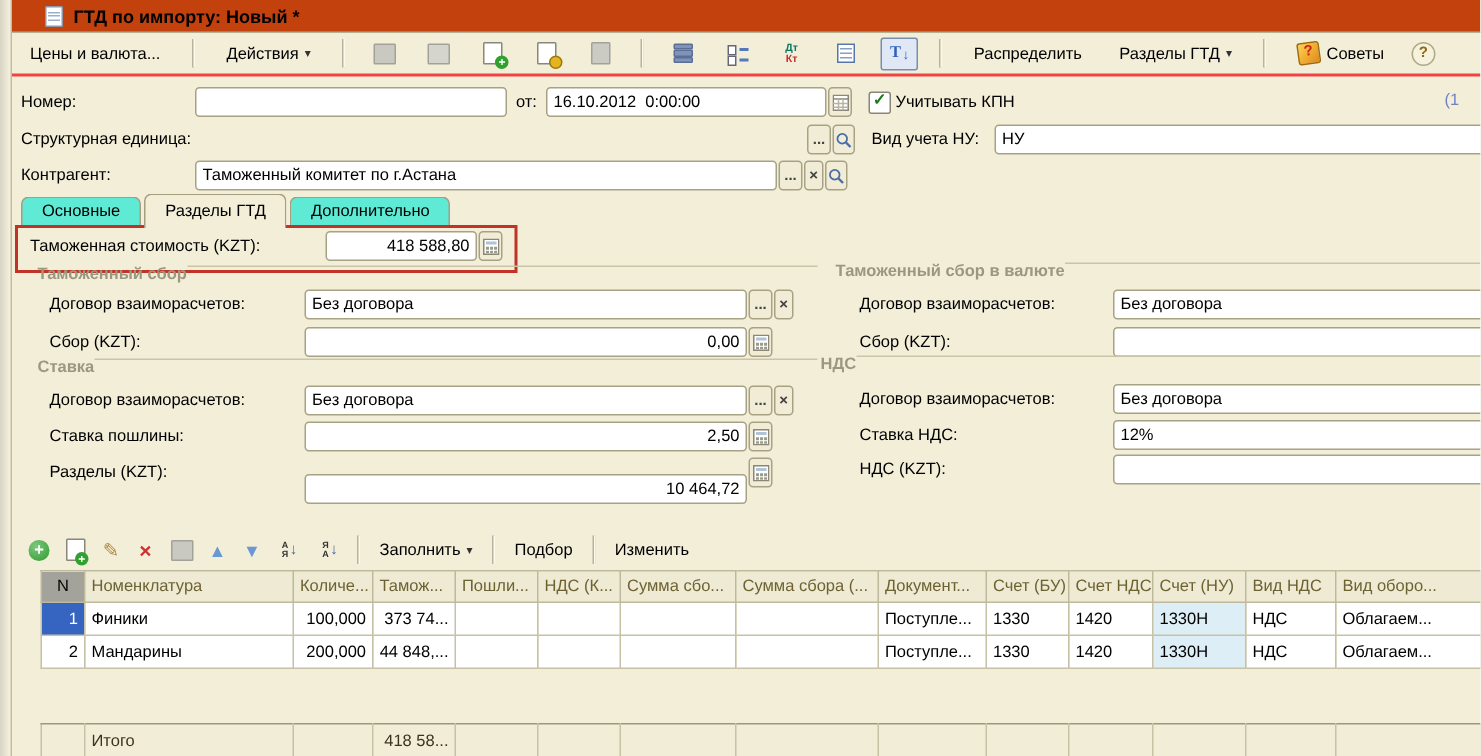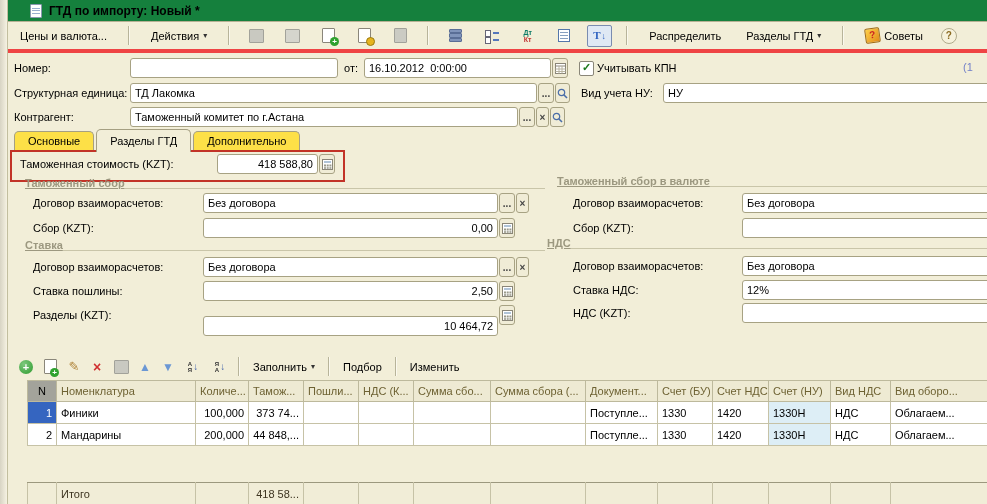--- a/index.html
+++ b/index.html
@@ -2,28 +2,28 @@
 <html><head>
 <meta charset="utf-8">
 <style>
   html,body{margin:0;padding:0;}
   .win{position:relative;width:987px;height:504px;background:#f2eed8;overflow:hidden;
        font-family:"Liberation Sans",sans-serif;font-size:11px;color:#000;}
   .left-frame{position:absolute;left:0;top:0;width:7px;height:504px;
        background:linear-gradient(to right,#d8d4c4,#f6f2e2);border-right:1px solid #c2be9f;}
   
   .titlebar{position:absolute;left:8px;top:0;right:0;height:21px;display:flex;align-items:center;
-       gap:7px;padding-left:22px;border-bottom:1px solid #b6b193;background:#15803d;}
+       gap:7px;padding-left:22px;border-bottom:1px solid #b6b193;background:#c2410c;}
   .title{font-weight:bold;font-size:12px;}
   .docicon{width:12px;height:14px;background:#fff;border:1px solid #8a98b0;border-radius:1px;
        display:flex;flex-direction:column;gap:2px;padding:3px 1px;box-sizing:border-box;}
   .docicon i{height:1px;background:#9ab0d0;}
   
   .toolbar{position:absolute;left:8px;top:22px;right:0;height:27px;display:flex;align-items:center;
-       gap:11px;padding-left:5px;border-bottom:4px solid #ef4444;}
+       gap:11px;padding-left:5px;border-bottom:2px solid #ef4444;}
   .tbtn{height:22px;border:none;background:transparent;font:11px "Liberation Sans",sans-serif;
        display:inline-flex;align-items:center;gap:4px;padding:0 7px;cursor:pointer;color:#000;}
   .arr{font-size:8px;color:#333;}
   .sep{width:1px;height:19px;background:#b8b49a;border-right:1px solid #fbf9ee;margin:0 3px;}
   .ibtn{width:25px;height:22px;display:inline-flex;align-items:center;justify-content:center;
        position:relative;background:transparent;border:none;cursor:pointer;padding:0;}
   .ibtn.pressed{border:1px solid #7a8cb0;background:#dfe8f4;border-radius:2px;}
   .ic-doc{width:11px;height:13px;background:#fff;border:1px solid #8a867a;border-radius:1px;position:relative;}
   .ic-doc.grey{background:#cbcbc3;border-color:#a2a29a;}
   .ic-sq{width:13px;height:12px;background:#c9c9c1;border:1px solid #a2a29a;border-radius:1px;}
@@ -54,27 +54,27 @@
        font:11px "Liberation Sans",sans-serif;padding:0 4px;box-sizing:border-box;color:#000;outline:none;}
   .inp.num{text-align:right;}
   .sbtn{position:absolute;height:20px;background:#f0ecd6;border:1px solid #a7a283;border-radius:3px;
        font:bold 10px "Liberation Sans",sans-serif;display:flex;align-items:center;justify-content:center;
        padding:0;box-sizing:border-box;color:#444;cursor:pointer;}
   .chk{position:absolute;width:13px;height:13px;background:#fff;border:1px solid #8a8678;border-radius:2px;
        font:bold 11px/11px "Liberation Sans",sans-serif;color:#1d7a1d;text-align:center;cursor:pointer;}
   .corner{position:absolute;color:#7380c8;}
   
   .tabstrip{position:absolute;display:flex;gap:2px;align-items:flex-end;}
-  .tab{height:21px;padding:3px 13px 0;background:#fde047;border:1px solid #a59f82;border-bottom:none;
+  .tab{height:21px;padding:3px 13px 0;background:#5eead4;border:1px solid #a59f82;border-bottom:none;
        border-radius:5px 5px 0 0;box-sizing:border-box;cursor:pointer;white-space:nowrap;}
   .tab.active{background:#f2eed8;height:23px;padding-top:5px;position:relative;z-index:2;}
   
   .redbox{position:absolute;border:2px solid #c23327;}
   
-  .gtitle{position:absolute;display:flex;align-items:flex-end;gap:0;color:#9c9880;font-weight:bold;text-decoration:underline;}
+  .gtitle{position:absolute;display:flex;align-items:flex-start;gap:0;color:#9c9880;font-weight:bold;}
   .gtitle .line{flex:1;height:1px;background:#c9c5a9;}
   
   .grid{position:absolute;border-collapse:collapse;table-layout:fixed;}
   .grid th{background:#eeead3;color:#6e6233;font-weight:normal;text-align:left;height:18px;
        padding:1px 4px;border:1px solid #bdb99c;font-size:11px;overflow:hidden;white-space:nowrap;}
   .grid th.ncol{background:#a3a39b;color:#000;text-align:center;}
   .grid td{height:19px;padding:1px 4px;border:1px solid #c6c2a6;font-size:11px;overflow:hidden;
        white-space:nowrap;background:#fff;}
   .grid td.sel{background:#3565c0;color:#fff;}
   .grid td.nu{background:#ddeef6;}
@@ -200,21 +200,20 @@
         <line x1="7" y1="3" x2="7" y2="10.5" stroke="#b8b4a0"></line>
         <line x1="0.5" y1="6" x2="10.5" y2="6" stroke="#b8b4a0"></line>
         <line x1="0.5" y1="8.5" x2="10.5" y2="8.5" stroke="#b8b4a0"></line>
       </svg>
     </button>
   <span class="chk" style="left:579px;top:61px">✓</span>
   <span class="lbl" style="left:597px;top:62px">Учитывать КПН</span>
   <span class="corner" style="left:963px;top:61px">(1</span>
 
   <span class="lbl" style="left:14px;top:87px">Структурная единица:</span>
-  <input class="inp" style="left: 130px; top: 83px; width: 407px;" value="ТД Лакомка">
   <button class="sbtn" style="left:538px;top:83px;width:16px">...</button>
   <button class="sbtn" style="left:555px;top:83px;width:15px">
       <svg width="11" height="11" viewBox="0 0 11 11">
         <circle cx="4.5" cy="4.5" r="3.2" fill="none" stroke="#4a6da8" stroke-width="1.2"></circle>
         <line x1="7" y1="7" x2="10" y2="10" stroke="#4a6da8" stroke-width="1.6"></line>
       </svg>
     </button>
   <span class="lbl" style="left:581px;top:87px">Вид учета НУ:</span>
   <input class="inp" style="left: 663px; top: 83px; width: 330px;" value="НУ">
 

